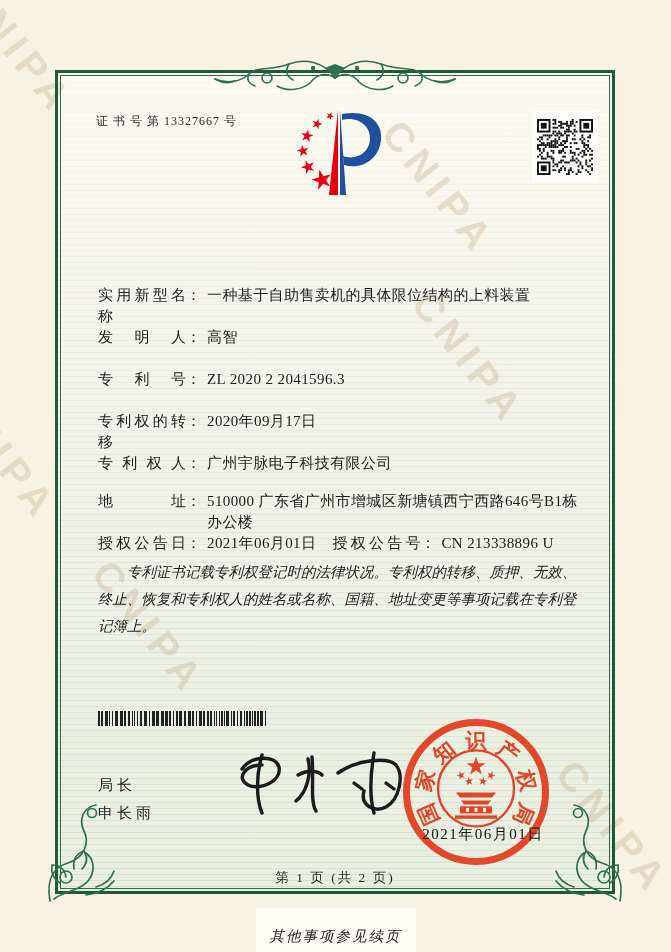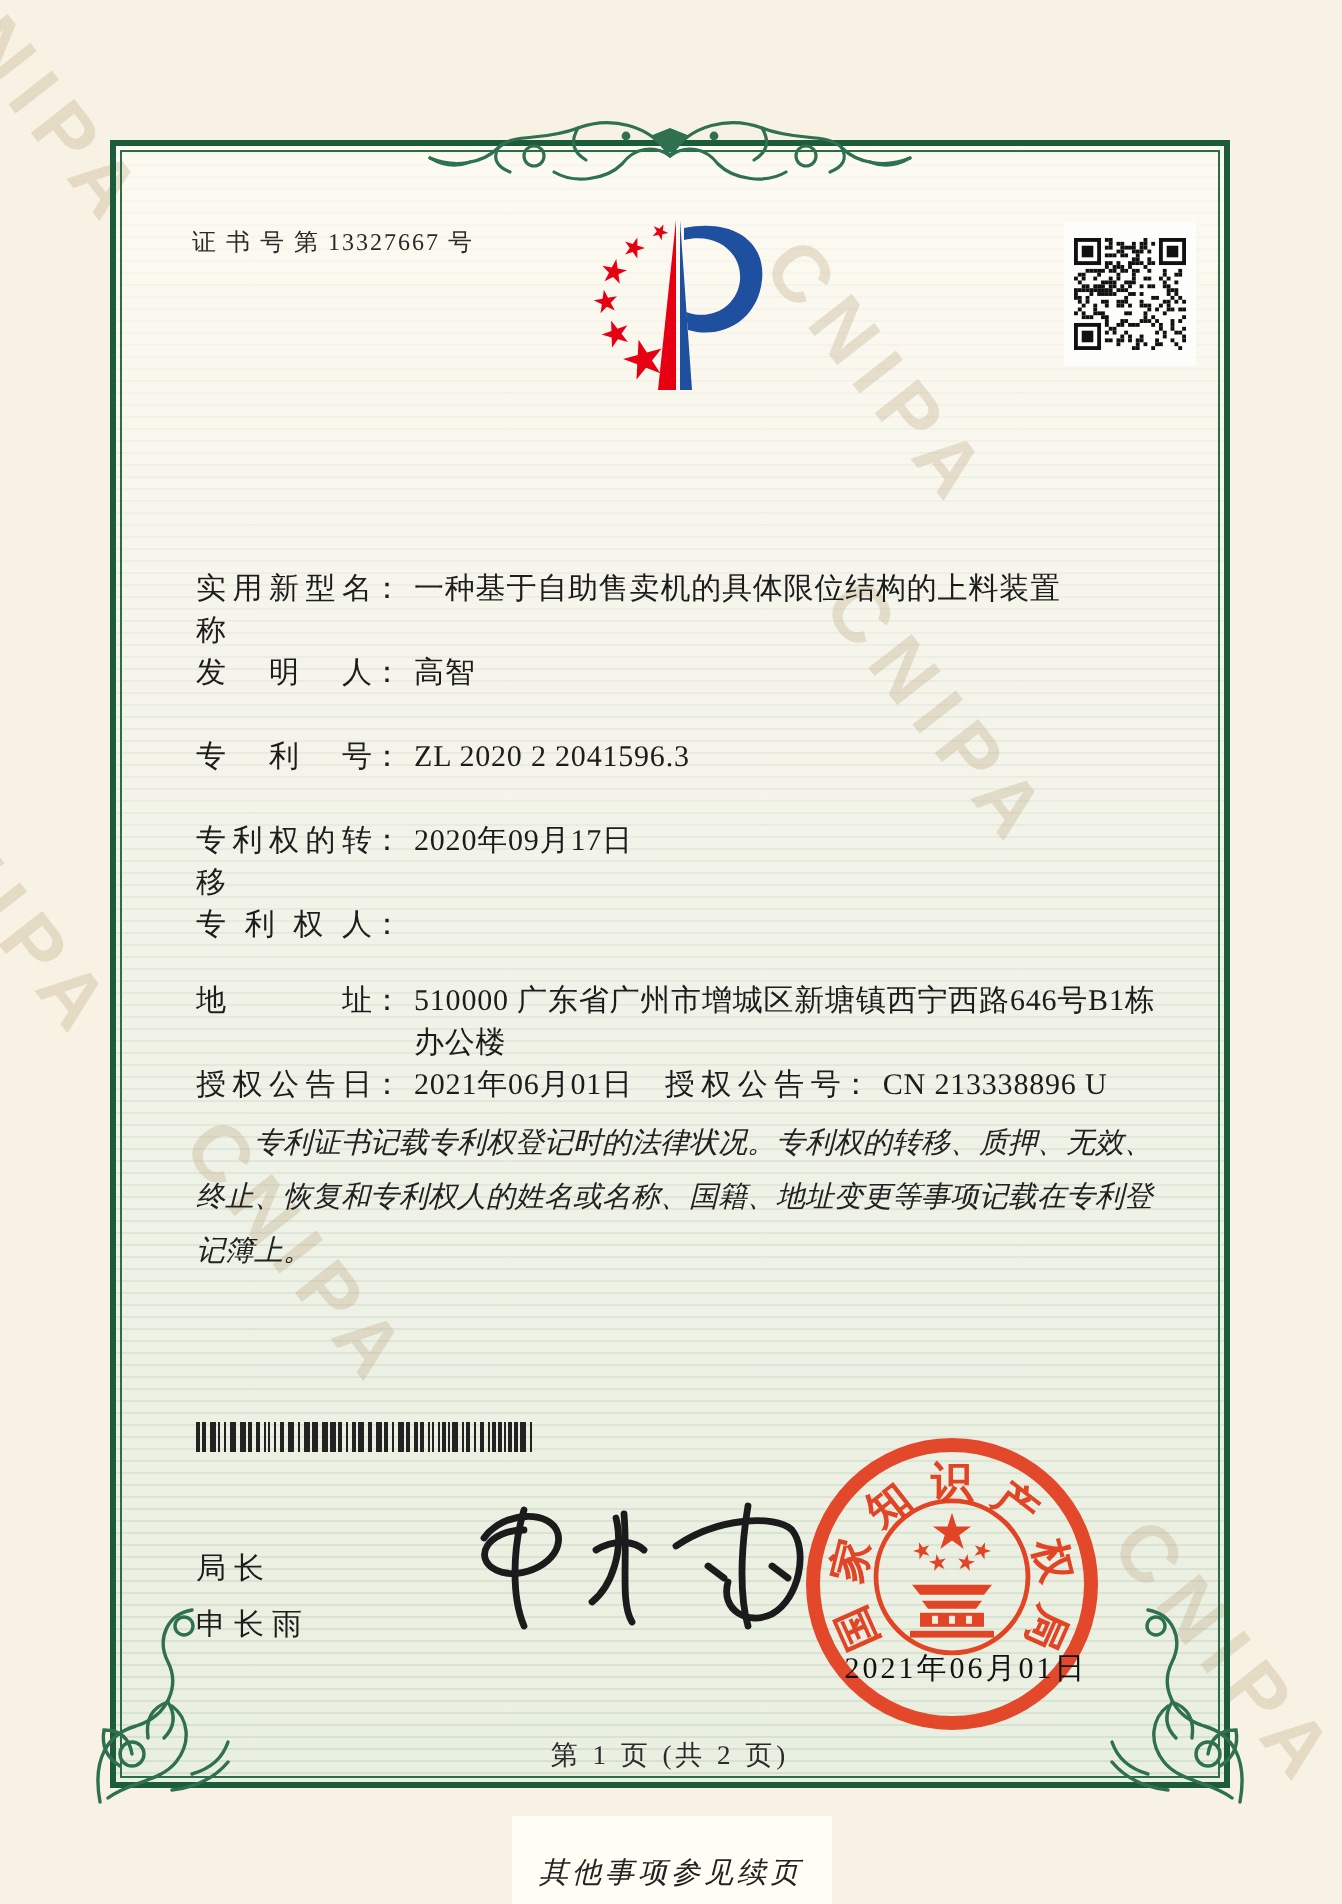--- a/index.html
+++ b/index.html
@@ -470,20 +470,21 @@
         <span class="val">ZL 2020 2 2041596.3</span>
       </div>
       <div class="row row-appdate">
         <span class="lbl">专利权的转移</span>
           <span class="colon">：</span>
         <span class="val">2020年09月17日</span>
       </div>
       <div class="row row-patentee">
         <span class="lbl">专利权人</span>
           <span class="colon">：</span>
+        <span class="val">广州宇脉电子科技有限公司</span>
       </div>
       <div class="row row-address">
         <span class="lbl">地址</span>
           <span class="colon">：</span>
         <span class="val">510000 广东省广州市增城区新塘镇西宁西路646号B1栋办公楼</span>
       </div>
       <div class="row row-grant">
         <span class="lbl">授权公告日</span>
           <span class="colon">：</span>
         <span class="val">2021年06月01日</span>

